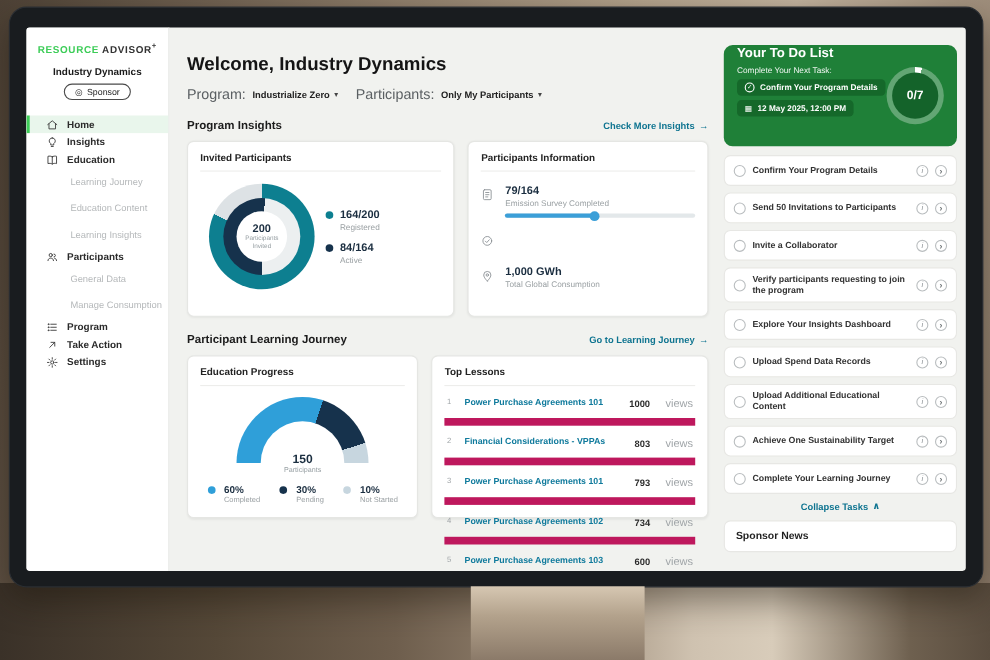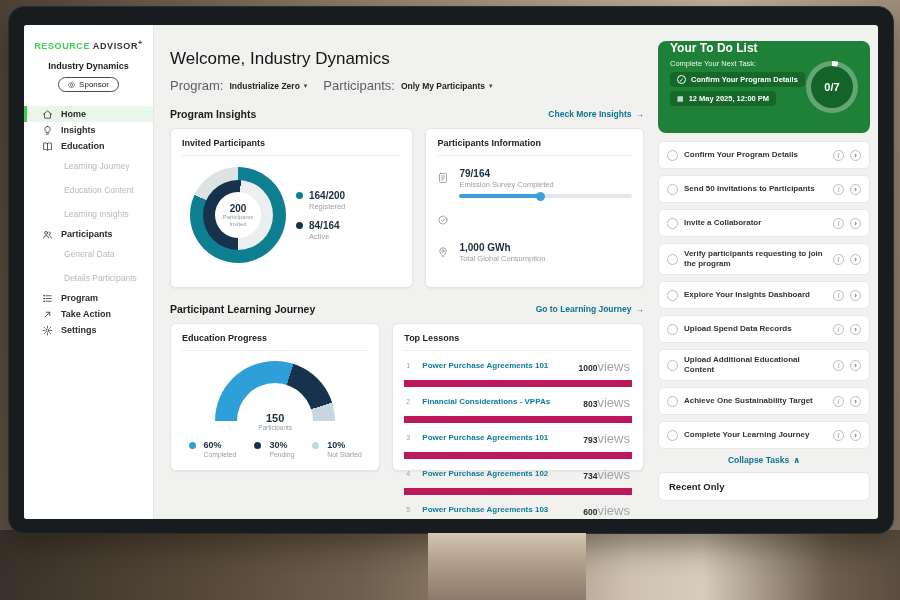--- a/index.html
+++ b/index.html
@@ -35,21 +35,21 @@
   .nav { margin-top:14px; }
   .nav-item { display:flex; align-items:center; gap:8px; height:16px; padding-left:15px;
     font-size:9px; font-weight:600; color:#2b2b2b; border-left:3px solid transparent; cursor:pointer; }
   .nav-item.active { background:#e9f6ec; border-left-color:#3dcd58; }
   .nav-item.sub { padding-left:37px; font-size:8.5px; font-weight:400; color:#b5b8ba; height:24px; }
   .nav-ico { width:11px; height:11px; display:flex; align-items:center; color:#3a3a3a; }
   .nav-ico svg { width:11px; height:11px; }
 
   
   .main { flex:1; padding:24px 12px 0 16px; overflow:hidden; }
-  .page-title { font-size:17px; font-weight:normal; color:#141414; }
+  .page-title { font-size:17px; font-weight:bold; color:#141414; }
   .filters { display:flex; align-items:center; gap:6px; margin-top:9px; }
   .flabel { font-size:13px; color:#5a5f62; }
   .fselect { display:flex; align-items:center; gap:4px; background:none; border:none;
     font-size:8.5px; font-weight:bold; color:#222; margin-right:10px; cursor:pointer;
     font-family:inherit; }
   .chev { font-size:7px; color:#444; }
   .sec-head { display:flex; justify-content:space-between; align-items:center; margin:15px 0 8px; }
   .sec-title { font-size:10.5px; font-weight:bold; color:#1c1c1c; }
   .slink { display:flex; align-items:center; gap:4px; color:#0e7490; font-size:8.5px;
     font-weight:bold; background:none; border:none; cursor:pointer; font-family:inherit; }
@@ -103,21 +103,21 @@
   .el-item { display:flex; align-items:flex-start; gap:8px; }
   .el-v { font-size:9px; font-weight:bold; color:#1b2e40; }
   .el-l { font-size:6.8px; color:#9aa0a3; margin-top:1px; }
 
   
   .lrow { display:flex; align-items:center; gap:8px; padding:5.5px 2px; border-bottom:7px solid #be185d; cursor:pointer; }
   .lrow:last-child { border-bottom:none; }
   .lrank { font-size:7px; color:#a0a5a8; width:8px; }
   .ltitle { flex:1; font-size:8px; font-weight:600; color:#0f7a9c; }
   .lviews-v { font-size:8.5px; font-weight:bold; color:#2b2b2b; }
-  .lviews-l { font-size:13px; color:#a0a5a8; margin-left:0; }
+  .lviews-l { font-size:10px; color:#a0a5a8; margin-left:14px; }
 
   
   .rightpanel { width:222px; min-width:222px; padding:16px 8px 0 2px; display:flex; flex-direction:column; }
   .todo-hero { background:#1f8038; border-radius:8px; padding:0 12px; display:flex; gap:0;
     color:#fff; height:92px; }
   .hero-left { flex:1; }
   .hero-title { font-size:12px; font-weight:bold; }
   .hero-sub { font-size:7.5px; opacity:.92; margin-top:4px; }
   .chip { display:flex; align-items:center; gap:5px; background:#15682a; border-radius:4px;
     padding:3px 7px; margin-top:4px; font-size:7.5px; font-weight:600; width:fit-content; }
@@ -203,21 +203,21 @@
                   <path d="M3.5 19.5c0-3 2.5-5 5.5-5s5.5 2 5.5 5"></path>
                   <path d="M15.5 6.5a2.8 2.8 0 1 1 0 5.6M16.5 14.6c2.3.5 4 2.3 4 4.9"></path>
                 </svg>
               </span>
             <span>Participants</span>
           </div>
           <div class="nav-item sub">
             <span>General Data</span>
           </div>
           <div class="nav-item sub">
-            <span>Details Participants</span>
+            <span>Manage Consumption</span>
           </div>
           <div class="nav-item">
             <span class="nav-ico">
                 <svg viewBox="0 0 24 24" fill="none" stroke="currentColor" stroke-width="1.8" stroke-linecap="round" stroke-linejoin="round">
                   <path d="M9 6h11M9 12h11M9 18h11"></path>
                   <circle cx="4.5" cy="6" r=".9"></circle>
                   <circle cx="4.5" cy="12" r=".9"></circle>
                   <circle cx="4.5" cy="18" r=".9"></circle>
                 </svg>
               </span>
@@ -485,20 +485,20 @@
             <span class="task-info">i</span>
             <span class="task-go">›</span>
           </div>
           <button class="collapse-btn">
             <span>Collapse Tasks</span>
             <span>∧</span>
           </button>
         </div>
 
         <div class="news">
-          <span>Recent Only</span>
+          <span>Sponsor News</span>
         </div>
       </section>
 
     </div>
   </div>
   <div class="stand"></div>
 </div>
 
 </body></html>

